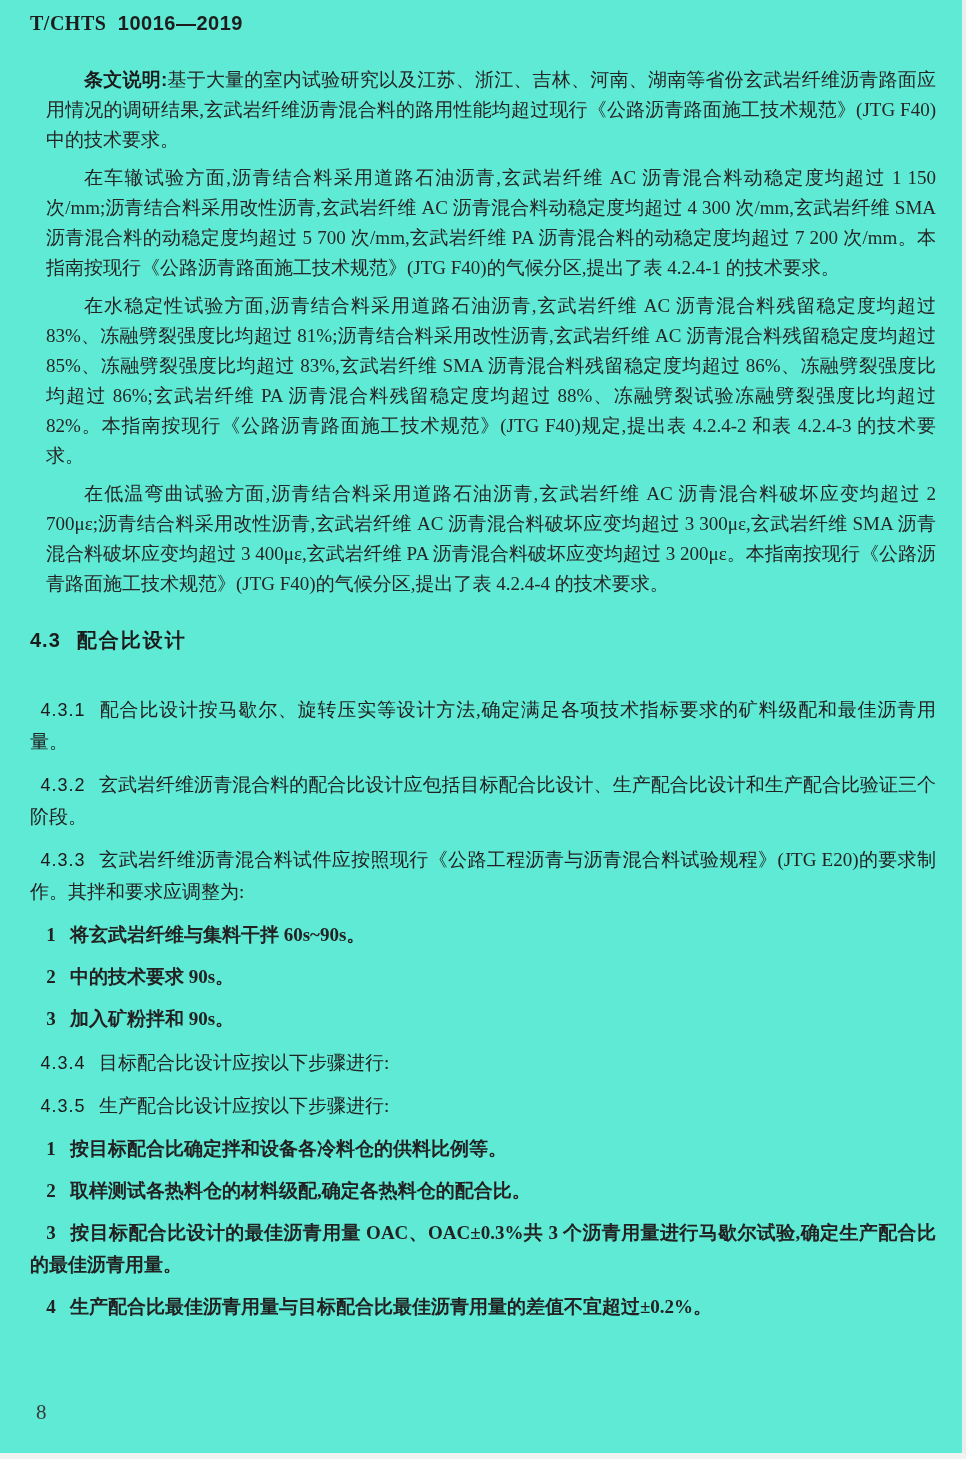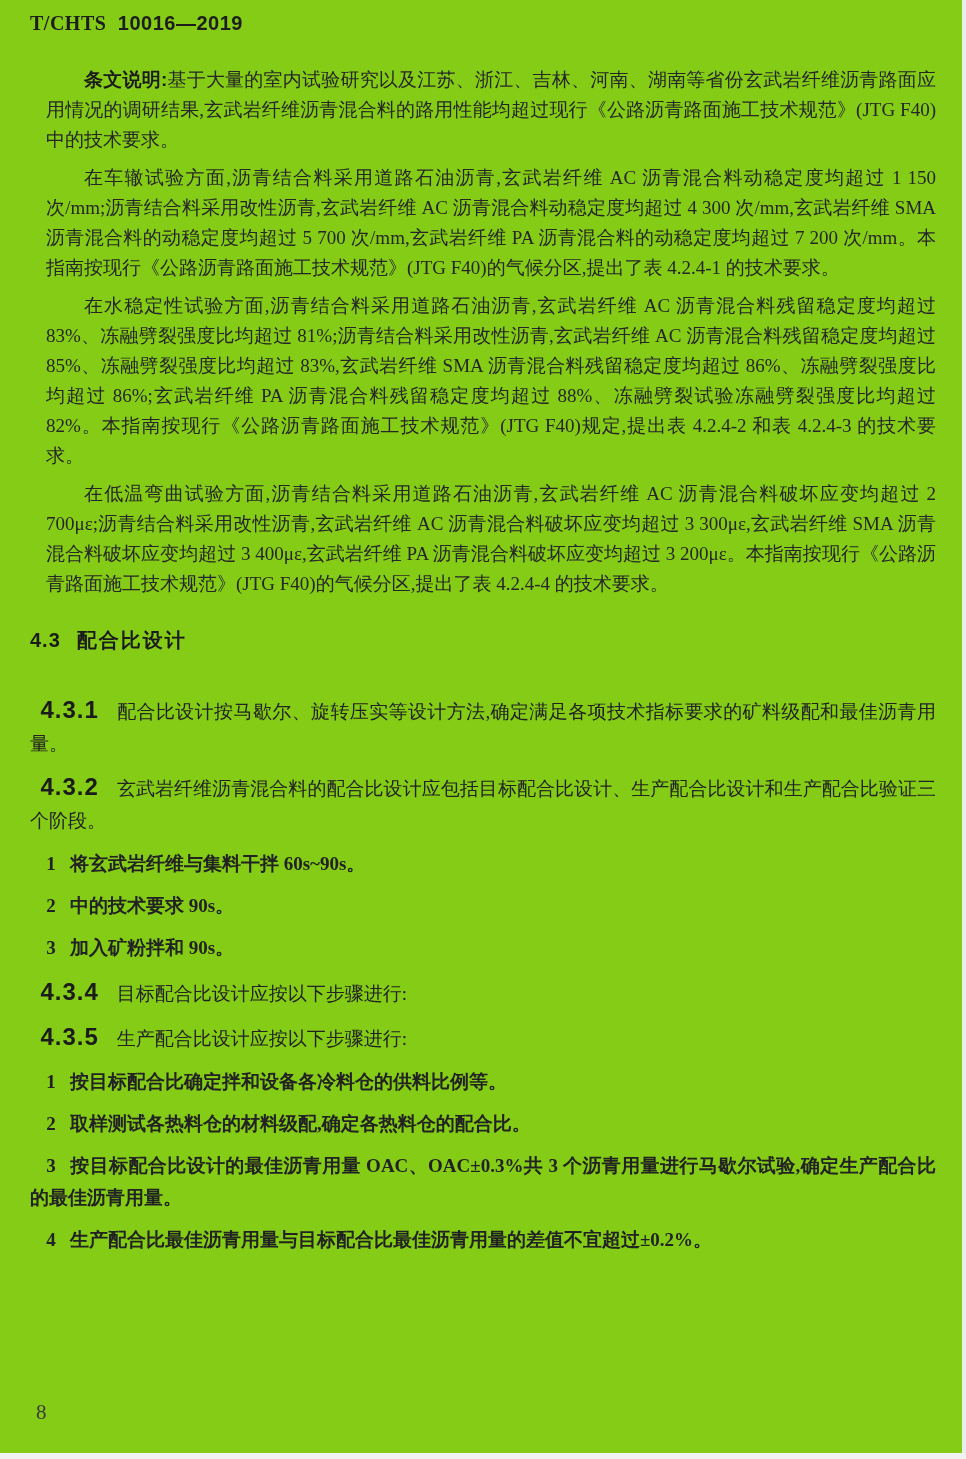--- a/index.html
+++ b/index.html
@@ -5,21 +5,21 @@
   html, body {
     margin: 0;
     padding: 0;
     background: #e9e9e7;
   }
   .page {
     position: relative;
     width: 966px;
     height: 1459px;
     margin: 0 auto;
-    background: #84cc16;
+    background: #5eead4;
     overflow: hidden;
     font-family: "Liberation Serif", serif;
     color: #222222;
   }
   .content {
     position: absolute;
     left: 30px;
     top: 12px;
     width: 906px;
   }
@@ -72,22 +72,22 @@
   
   .clause-para {
     font-size: 19px;
     line-height: 32px;
     text-align: justify;
     text-indent: 0.55em;
     margin: 0 0 11px 0;
   }
   .clause-num {
     font-family: "Liberation Sans", sans-serif;
-    font-weight: bold;
-    font-size: 24px;
+    font-weight: normal;
+    font-size: 18px;
     color: #1b1b1b;
     margin-right: 0.75em;
     letter-spacing: 1px;
   }
   
   .item-para {
     font-size: 19px;
     line-height: 32px;
     text-align: justify;
     text-indent: 0.85em;
@@ -152,20 +152,23 @@
     </div>
 
     <p class="clause-para">
       <span class="clause-num">4.3.1</span><span>配合比设计按马歇尔、旋转压实等设计方法,确定满足各项技术指标要求的矿料级配和最佳沥青用量。</span>
     </p>
 
     <p class="clause-para">
       <span class="clause-num">4.3.2</span><span>玄武岩纤维沥青混合料的配合比设计应包括目标配合比设计、生产配合比设计和生产配合比验证三个阶段。</span>
     </p>
 
+    <p class="clause-para">
+      <span class="clause-num">4.3.3</span><span>玄武岩纤维沥青混合料试件应按照现行《公路工程沥青与沥青混合料试验规程》(JTG E20)的要求制作。其拌和要求应调整为:</span>
+    </p>
 
     <p class="item-para">
       <span class="item-num">1</span><span>将玄武岩纤维与集料干拌 60s~90s。</span>
     </p>
     <p class="item-para">
       <span class="item-num">2</span><span>中的技术要求 90s。</span>
     </p>
     <p class="item-para gap-after">
       <span class="item-num">3</span><span>加入矿粉拌和 90s。</span>
     </p>

